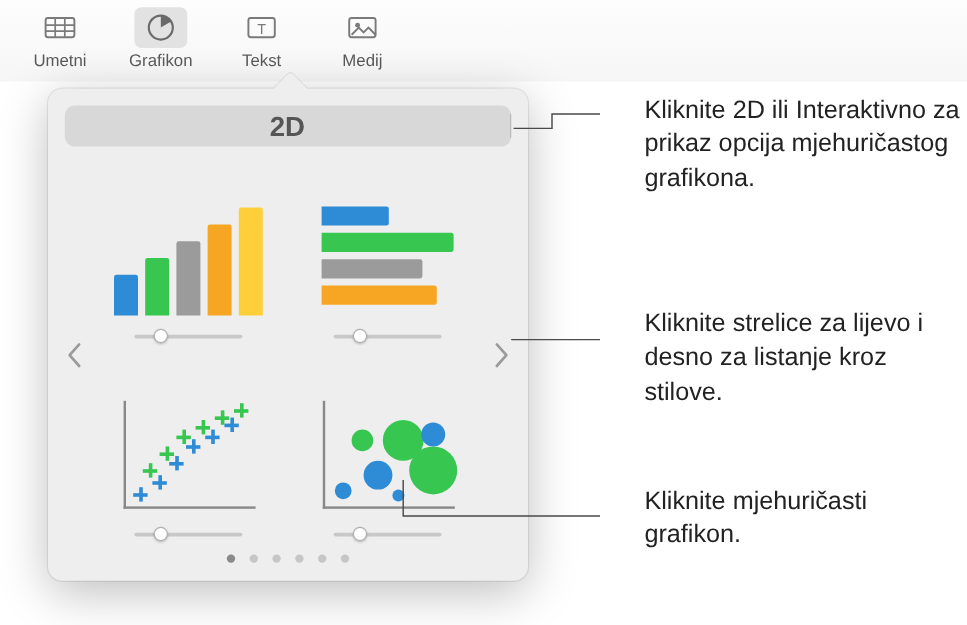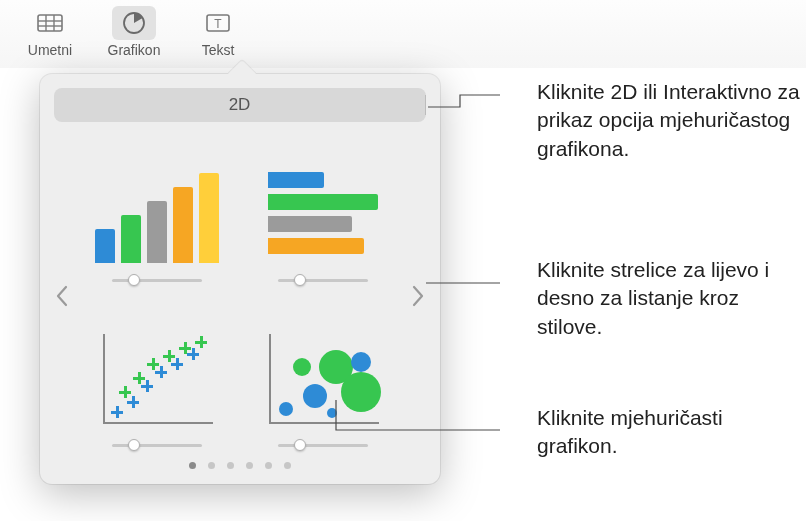--- a/index.html
+++ b/index.html
@@ -68,23 +68,23 @@
       background: #d8d8d8;
       border-radius: 8px;
       display: flex;
       position: relative;
     }
     .seg-item {
       flex: 1;
       display: flex;
       align-items: center;
       justify-content: center;
-      font-size: 17px;
+      font-size: 23px;
       color: #555;
-      font-weight: 400;
+      font-weight: 700;
       cursor: pointer;
       position: relative;
     }
     .seg-div {
       width: 1px;
       background: #bcbcbc;
       margin: 7px 0;
     }
     .seg-item.active {
       background: #888888;
@@ -263,20 +263,30 @@
     <span class="toolbar-label">Grafikon</span>
   </div>
   <div class="toolbar-item">
     <div class="toolbar-icon">
       <svg width="28" height="22" viewBox="0 0 28 22">
           <rect x="3" y="3" width="22" height="16" rx="2" fill="none" stroke="#7a7a7a" stroke-width="1.6"></rect>
           <text x="14" y="16" text-anchor="middle" font-size="12" fill="#7a7a7a" font-family="sans-serif">T</text>
         </svg>
     </div>
     <span class="toolbar-label">Tekst</span>
+  </div>
+  <div class="toolbar-item">
+    <div class="toolbar-icon">
+      <svg width="28" height="22" viewBox="0 0 28 22">
+          <rect x="3" y="3" width="22" height="16" rx="2" fill="none" stroke="#7a7a7a" stroke-width="1.6"></rect>
+          <circle cx="10" cy="9" r="2" fill="#7a7a7a"></circle>
+          <path d="M5 17 L11 11 L15 15 L19 11 L25 17" fill="none" stroke="#7a7a7a" stroke-width="1.6"></path>
+        </svg>
+    </div>
+    <span class="toolbar-label">Medij</span>
   </div>
 </div>
 
 <div class="popover">
   <div class="popover-arrow"></div>
 
   <div class="seg-control">
     <div class="seg-item">
         <span>2D</span>
       </div>

